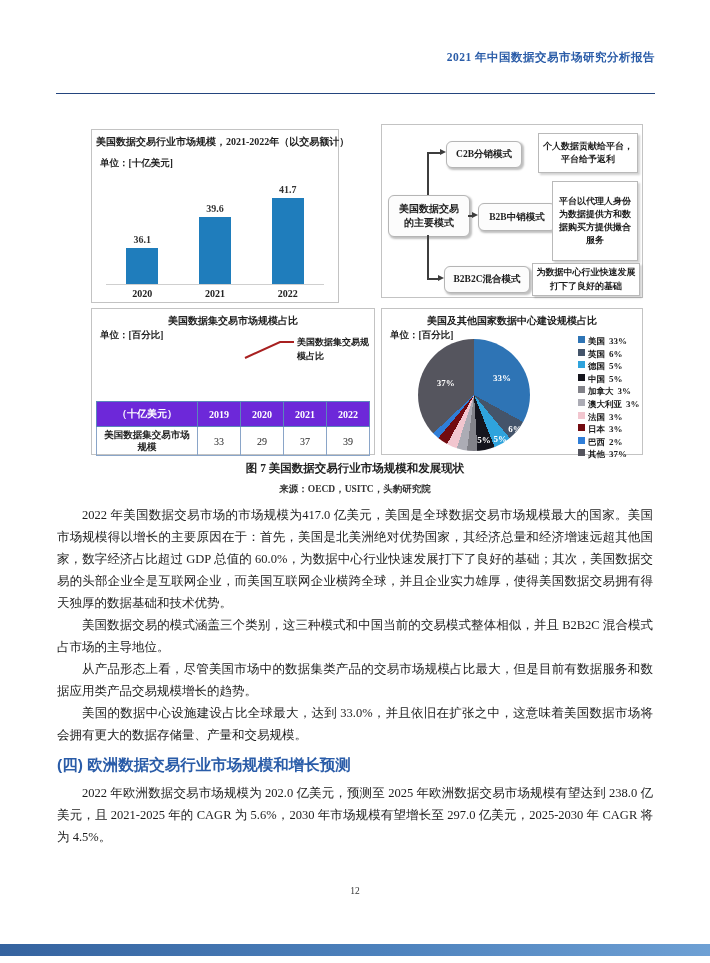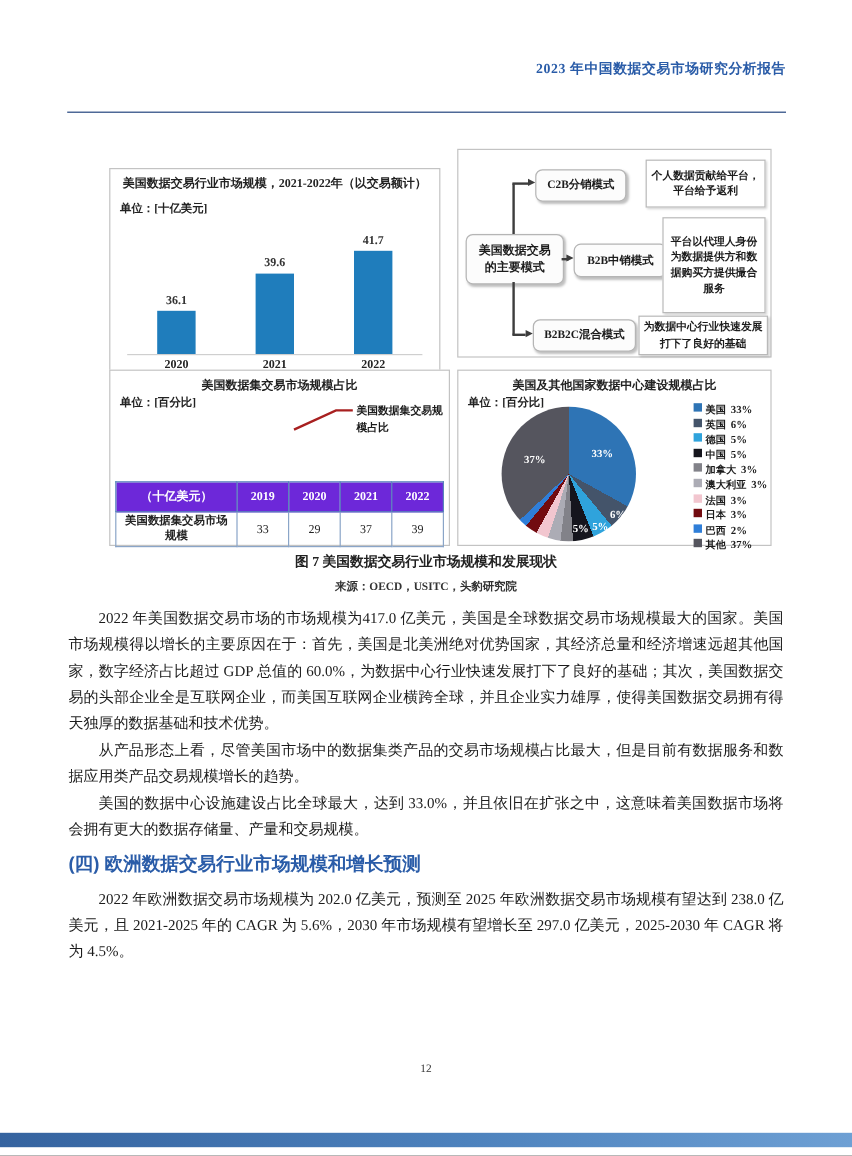--- a/index.html
+++ b/index.html
@@ -10,21 +10,21 @@
   }
   
   .hdr { position:absolute; top:50px; right:55px; text-align:right; color:#2a5ca8; font-weight:bold; }
   .hdr .zh { font-size:11.5px; letter-spacing:.5px; }
   .hdr .en { font-size:11.5px; margin-top:4px; }
   .hdr-rule { position:absolute; top:93px; left:56px; right:55px; border-top:1.6px solid #24457e; }
 
   
   .figure { position:absolute; left:91px; top:124px; width:552px; height:331px; }
   .panel { position:absolute; background:#fff; border:1px solid #c3c3c3; box-sizing:border-box; }
-  .panel-bar     { left:0;     top:16px;     width:276px; height:174px; }
+  .panel-bar     { left:0;     top:5px;     width:248px; height:174px; }
   .panel-modes   { left:290px; top:0;     width:262px; height:174px; }
   .panel-dataset { left:0;     top:184px; width:284px; height:147px; }
   .panel-dc      { left:290px; top:184px; width:262px; height:147px; }
   .p-title { position:absolute; top:5px; left:4px; right:4px; text-align:center; font-weight:bold; font-size:10px; color:#222; white-space:nowrap; }
   .p-unit  { position:absolute; top:27px; left:8px; font-weight:bold; font-size:9.5px; color:#222; }
 
   
   .bar-plot { position:absolute; left:14px; right:14px; top:54px; height:104px; }
   .bars-row { display:flex; height:100px; align-items:flex-end; border-bottom:1px solid #cfcfcf; }
   .bar-col  { flex:1; display:flex; flex-direction:column; align-items:center; justify-content:flex-end; }
@@ -75,21 +75,21 @@
   .pagenum { position:absolute; top:886px; left:0; right:0; text-align:center; font-size:9.5px; color:#333; }
   .footer-bar { position:absolute; top:944px; left:0; width:710px; height:12px;
                 background:linear-gradient(90deg,#35639f 0%,#4d82bd 55%,#6ea0d4 100%); }
 </style>
 </head>
 <body>
 
 <div class="page">
 
   <div class="hdr">
-    <div class="zh">2023 年中国数据交易市场研究分析报告</div>
+    <div class="zh">2021 年中国数据交易市场研究分析报告</div>
   </div>
   <div class="hdr-rule"></div>
 
   <div class="figure">
 
     <div class="panel panel-bar">
       <div class="p-title">美国数据交易行业市场规模，2021-2022年（以交易额计）</div>
       <div class="p-unit">单位：[十亿美元]</div>
       <div class="bar-plot">
           <div class="bars-row">
@@ -236,20 +236,21 @@
           </div>
         </div>
     </div>
   </div>
 
   <div class="caption">图 7 美国数据交易行业市场规模和发展现状</div>
   <div class="source">来源：OECD，USITC，头豹研究院</div>
 
   <div class="bodytxt">
     <p>2022 年美国数据交易市场的市场规模为417.0 亿美元，美国是全球数据交易市场规模最大的国家。美国市场规模得以增长的主要原因在于：首先，美国是北美洲绝对优势国家，其经济总量和经济增速远超其他国家，数字经济占比超过 GDP 总值的 60.0%，为数据中心行业快速发展打下了良好的基础；其次，美国数据交易的头部企业全是互联网企业，而美国互联网企业横跨全球，并且企业实力雄厚，使得美国数据交易拥有得天独厚的数据基础和技术优势。</p>
+    <p>美国数据交易的模式涵盖三个类别，这三种模式和中国当前的交易模式整体相似，并且 B2B2C 混合模式占市场的主导地位。</p>
     <p>从产品形态上看，尽管美国市场中的数据集类产品的交易市场规模占比最大，但是目前有数据服务和数据应用类产品交易规模增长的趋势。</p>
     <p>美国的数据中心设施建设占比全球最大，达到 33.0%，并且依旧在扩张之中，这意味着美国数据市场将会拥有更大的数据存储量、产量和交易规模。</p>
     <h3>(四) 欧洲数据交易行业市场规模和增长预测</h3>
     <p>2022 年欧洲数据交易市场规模为 202.0 亿美元，预测至 2025 年欧洲数据交易市场规模有望达到 238.0 亿美元，且 2021-2025 年的 CAGR 为 5.6%，2030 年市场规模有望增长至 297.0 亿美元，2025-2030 年 CAGR 将为 4.5%。</p>
   </div>
 
   <div class="pagenum">12</div>
   <div class="footer-bar"></div>
 </div>
 

